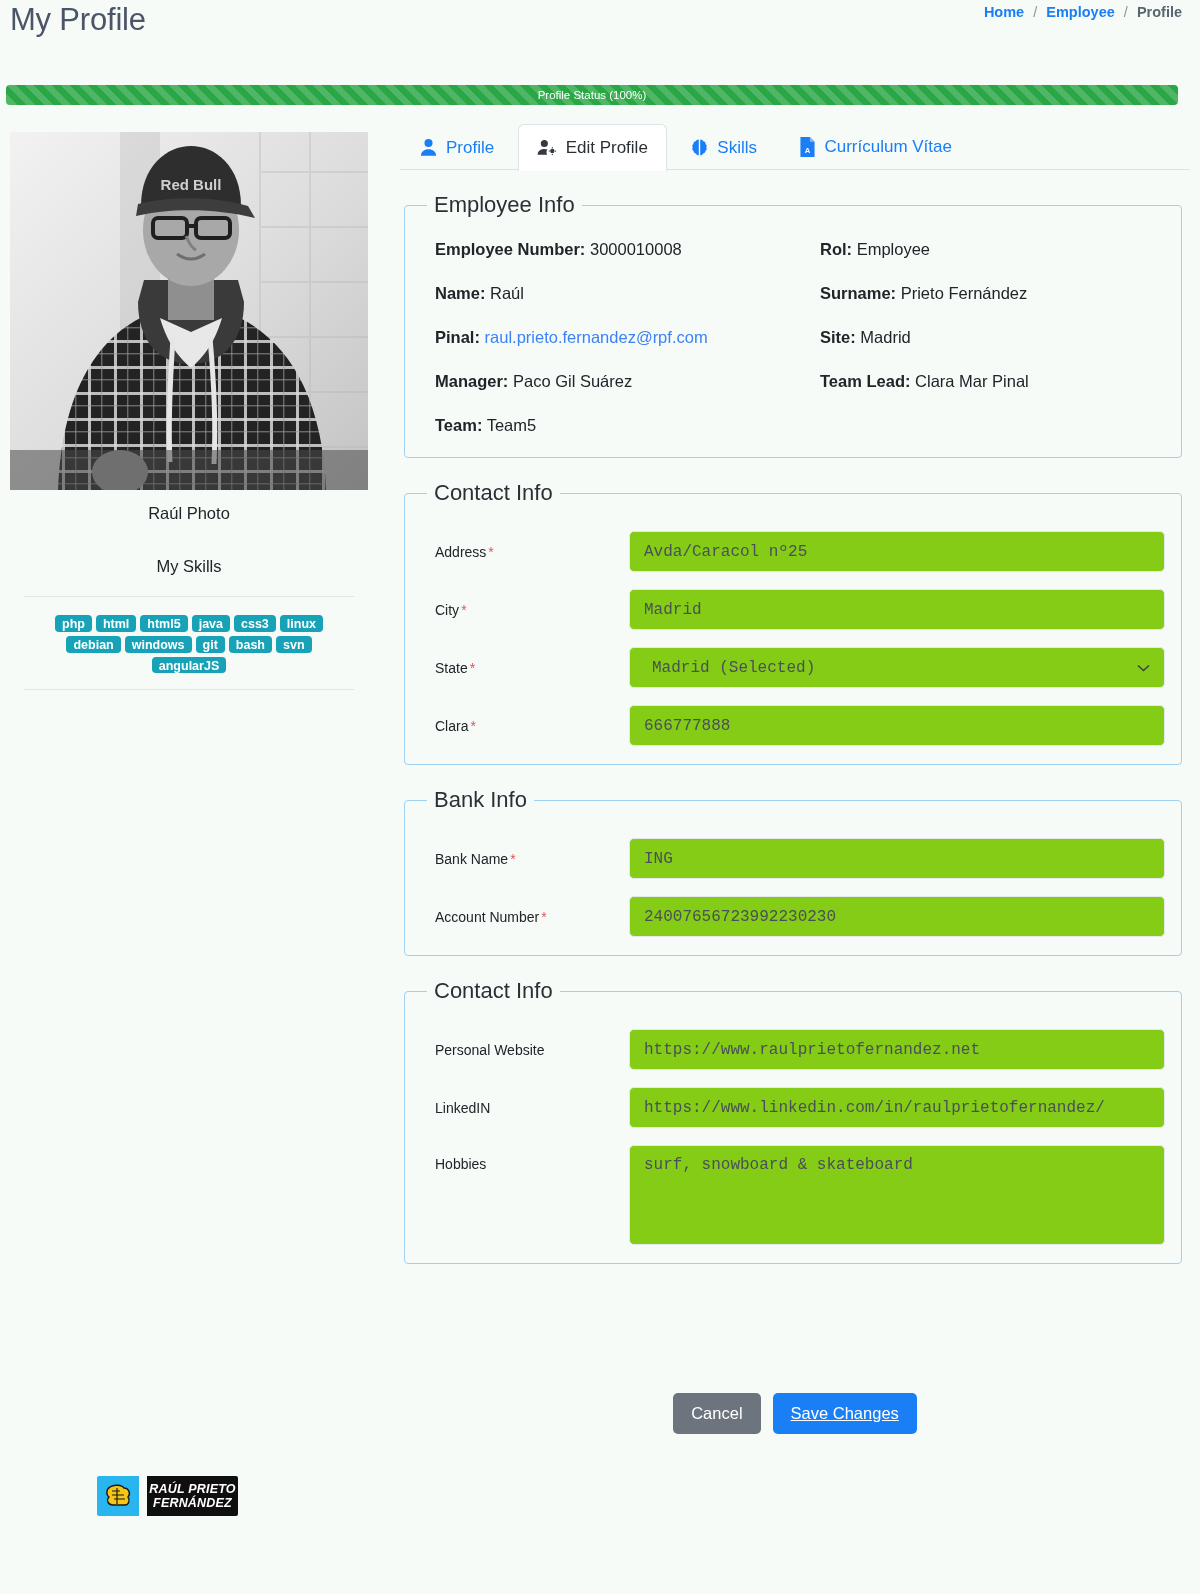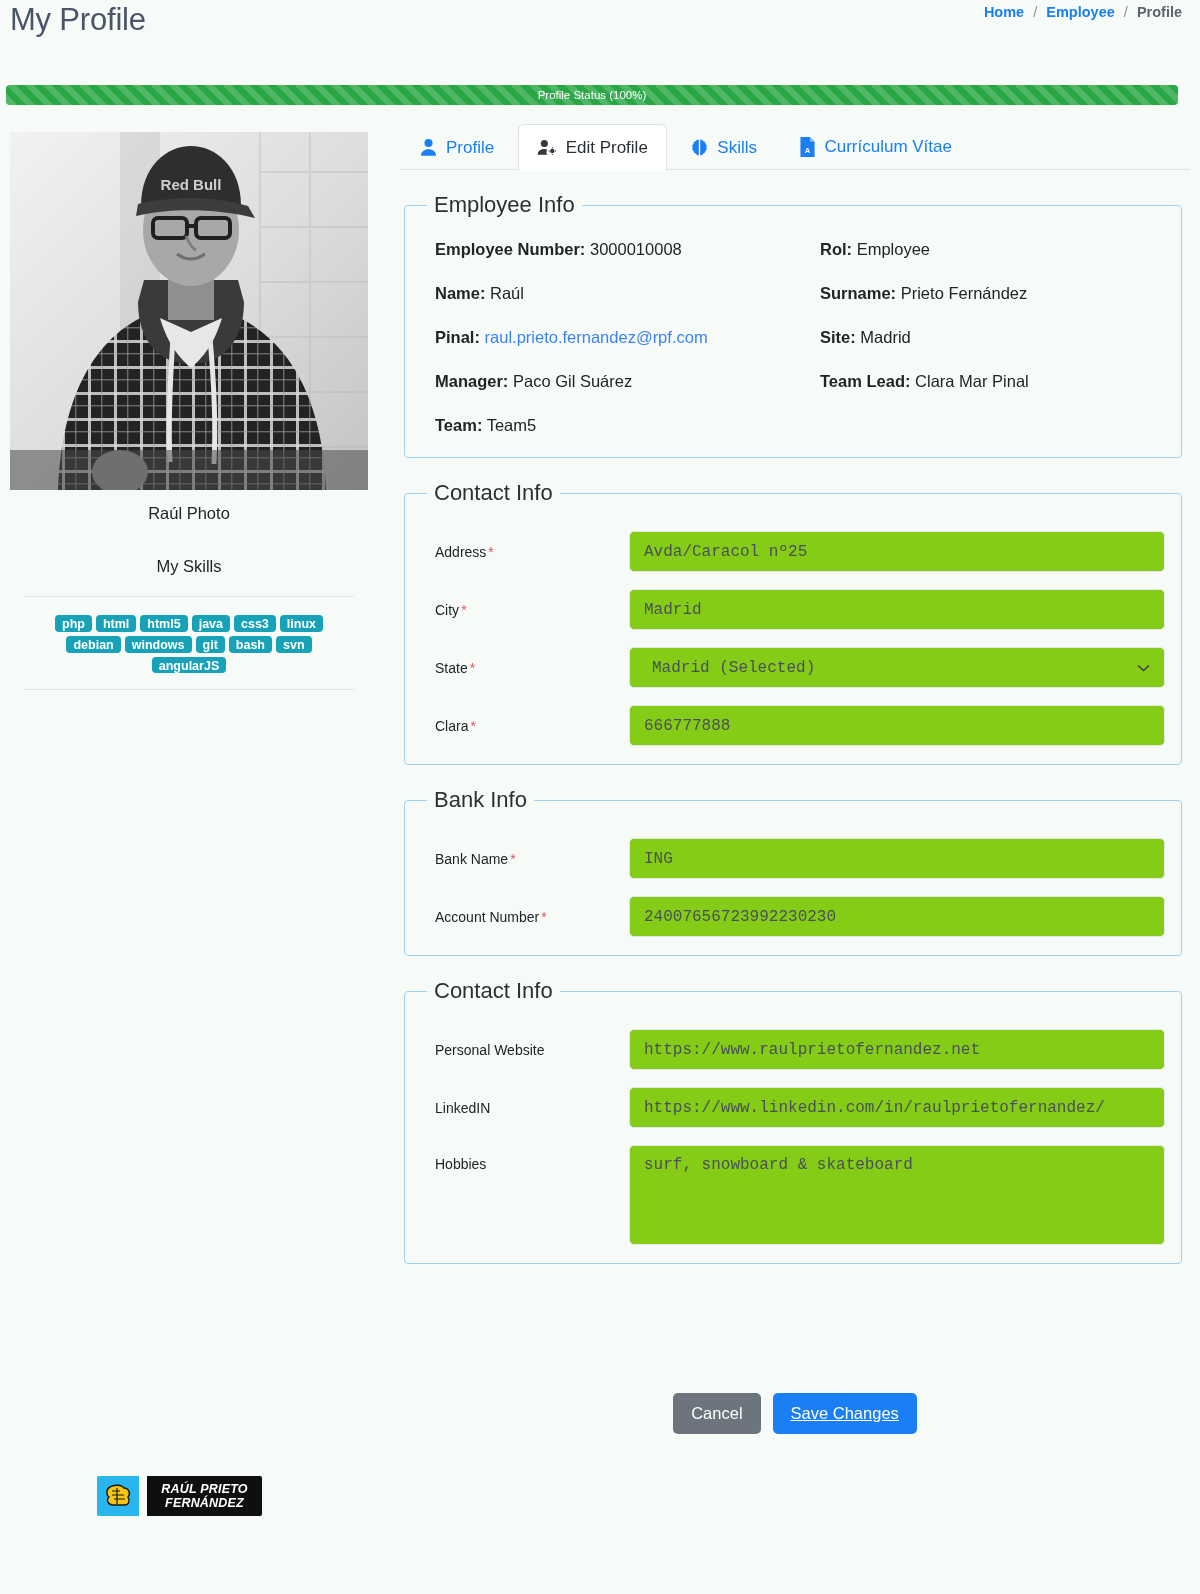--- a/index.html
+++ b/index.html
@@ -69,21 +69,21 @@
   }
   .badge {
     display:inline-block; background:#17a2b8; color:#fff;
     font-size:12.5px; font-weight:bold; border-radius:4px;
     padding:3px 7px 0 7px; margin:2px 2px;
     line-height:1.1;
   }
   
   .logo {
     position:absolute; left:97px; top:1354px;
-    width:165px; height:40px; display:flex; border-radius:2px; overflow:hidden;gap:8px;
+    width:141px; height:40px; display:flex; border-radius:2px; overflow:hidden;gap:8px;
   }
   .logo-mark {
     width:42px; background:#29b6ef; display:flex;
     align-items:center; justify-content:center;
   }
   .logo-text {
     flex:1; background:#0f0f0f; color:#fff;
     font-style:italic; font-weight:bold; font-size:12.5px;
     display:flex; flex-direction:column; align-items:center; justify-content:center;
     line-height:1.12; letter-spacing:0.2px;

